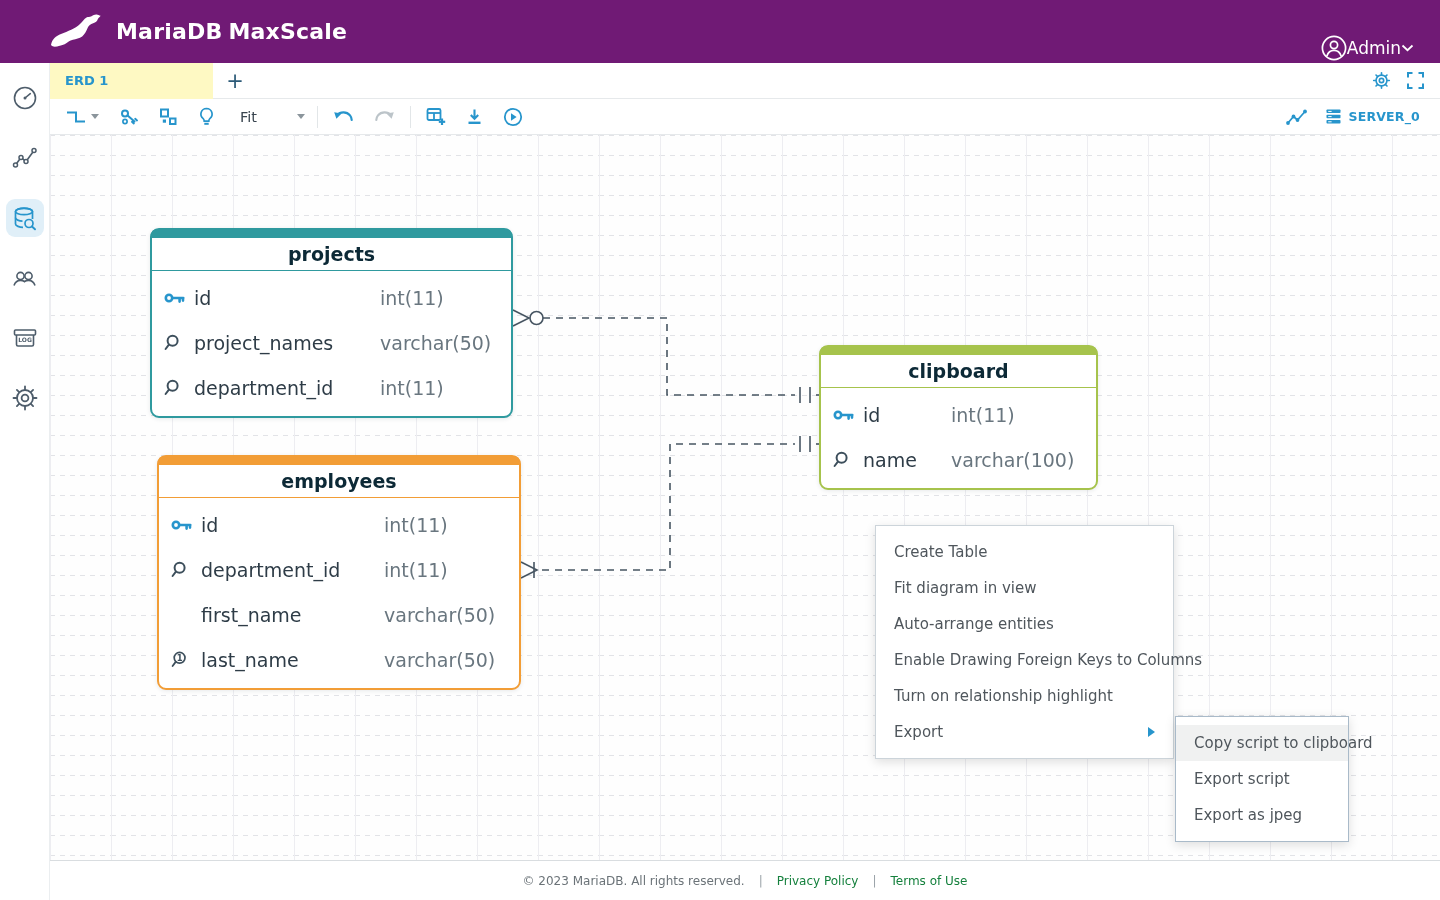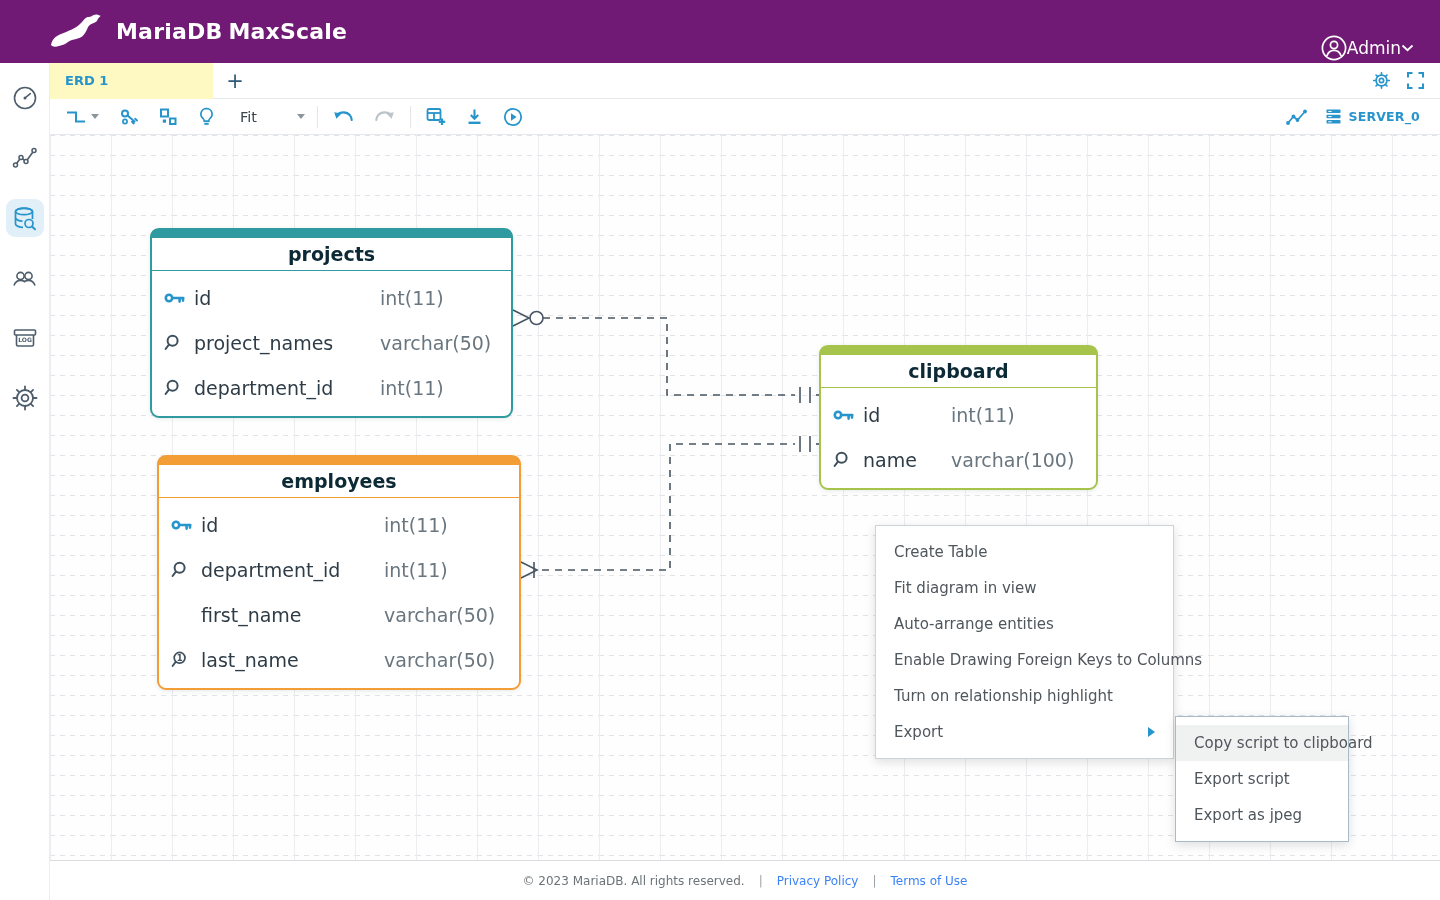--- a/index.html
+++ b/index.html
@@ -72,21 +72,21 @@
   .ctx-menu.sub  { left:1125px; top:581px; width:174px; border-color:#a9bac9; }
   .menu-item { height:36px; display:flex; align-items:center; padding:0 18px;
     font-size:15px; color:#4f565c; cursor:pointer; white-space:nowrap; }
   .menu-item.hl { background:#f0f1f1; }
   .menu-item .sub-arrow { margin-left:auto; width:0; height:0;
     border-left:7px solid #2795cc; border-top:5.5px solid transparent; border-bottom:5.5px solid transparent; }
 
   
   .footer { position:absolute; left:50px; top:861px; width:1390px; height:39px; background:#fff;
     display:flex; align-items:center; justify-content:center; gap:14px; font-size:12px; color:#6b7378; }
-  .footer a { color:#3b82f6; text-decoration:none; cursor:pointer; }
+  .footer a { color:#15803d; text-decoration:none; cursor:pointer; }
   .footer .fsep { color:#9aa2a8; }
 
   svg { display:block; }
 </style>
 </head>
 <body>
 
 <div class="app">
 
   <div class="navbar">

